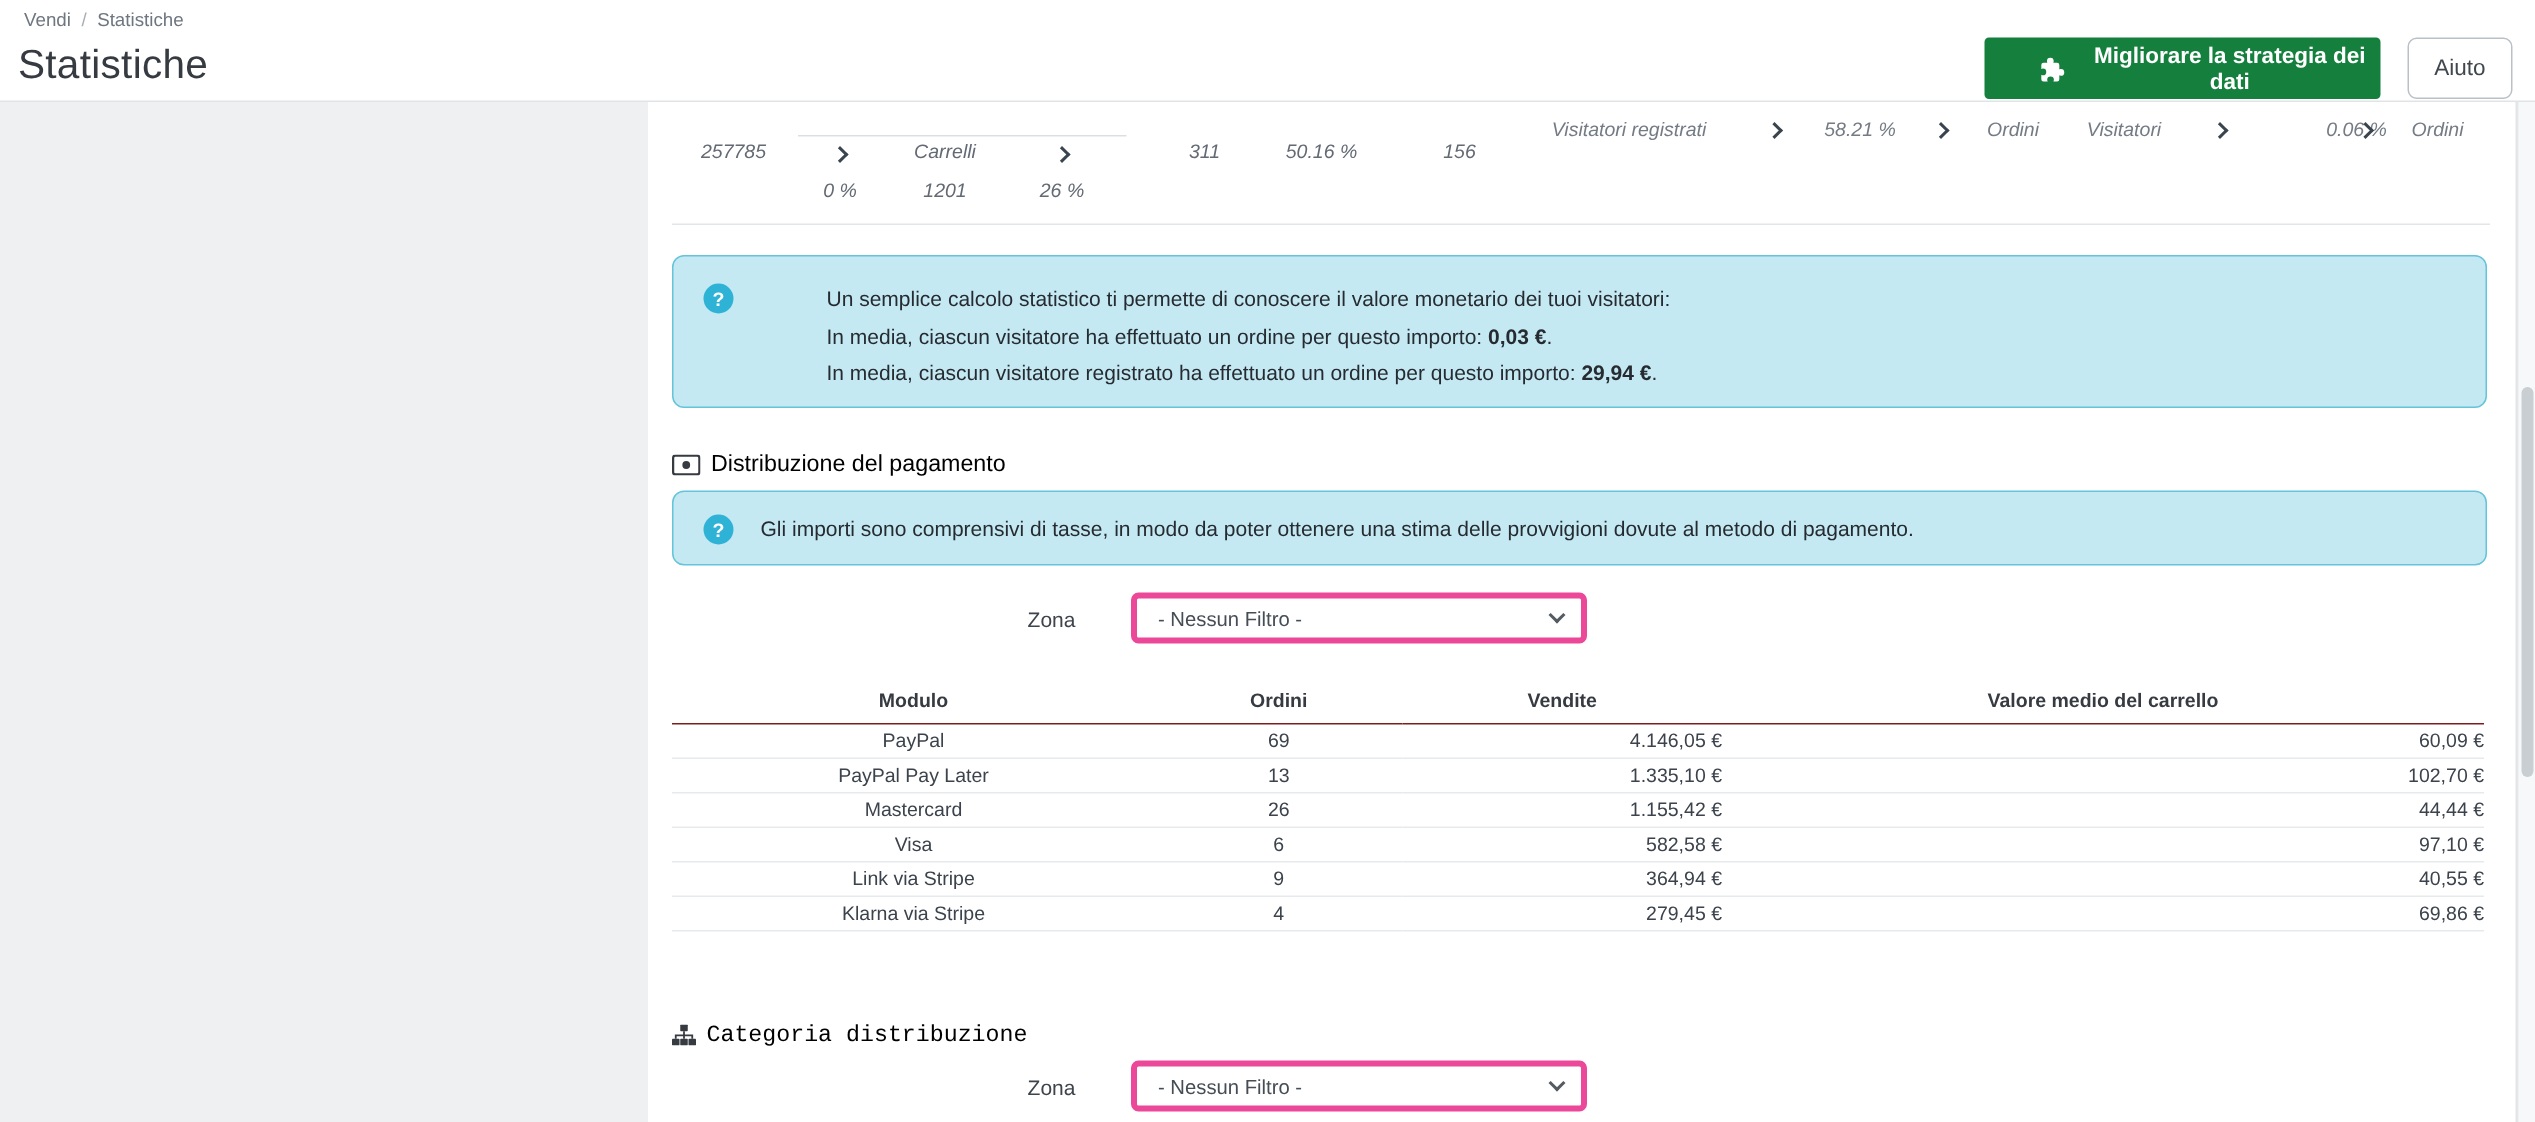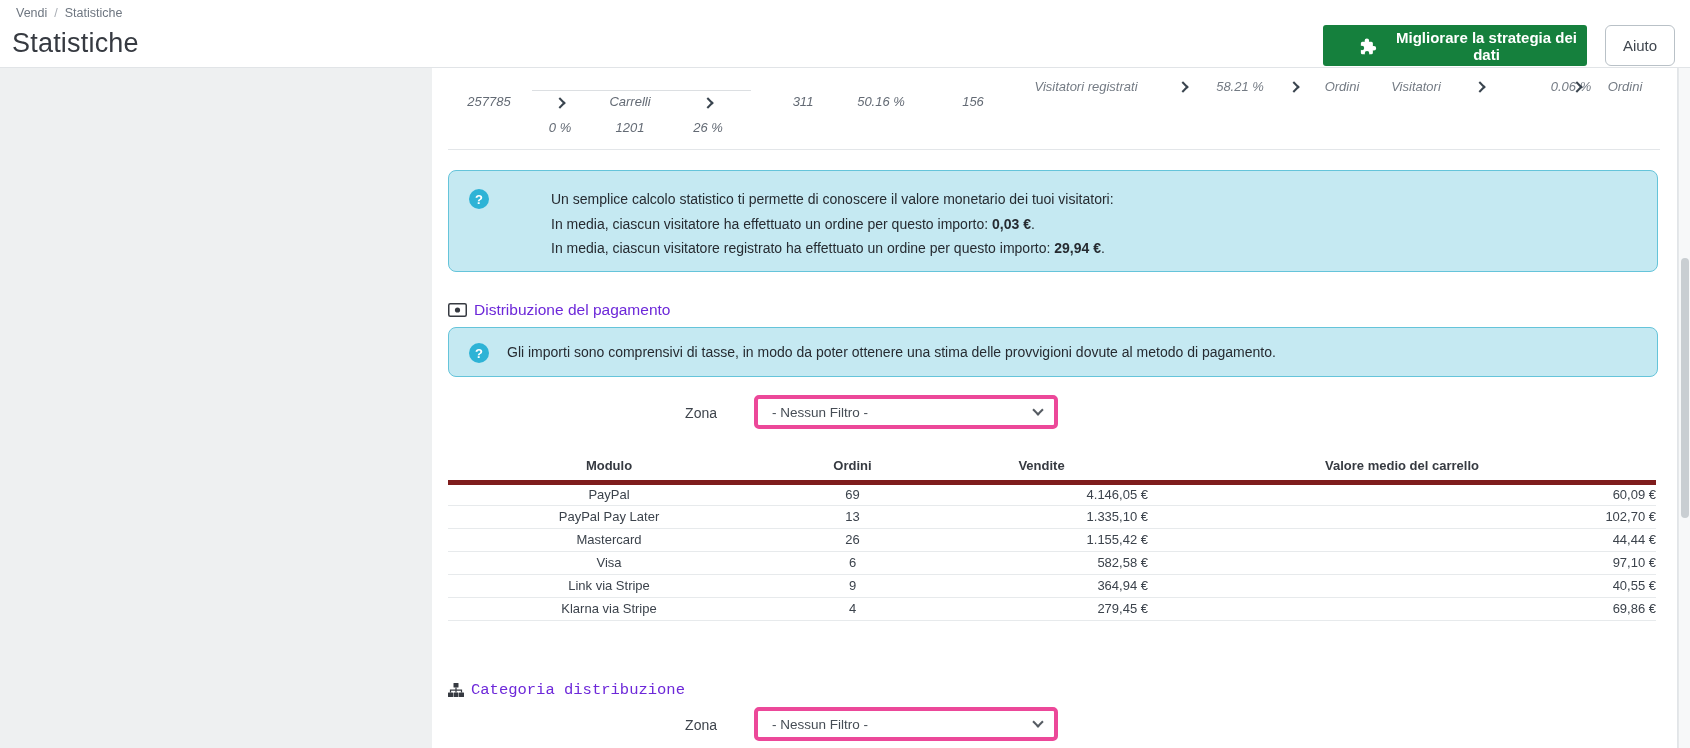--- a/index.html
+++ b/index.html
@@ -59,21 +59,21 @@
   .info-box-1 .q-icon { top:18px; }
   .info-box-2 .q-icon { top:15px; }
   .info-lines { position:absolute; left:58px; top:16px; font-size:14px;
                 color:#262b31; line-height:24.5px;margin-left:44px; }
   .info-single { position:absolute; left:58px; top:0; height:100%;
                  display:flex; align-items:center; font-size:14px; color:#262b31; }
   .info-lines b, .info-single b { font-weight:bold; }
   
   .section-head { position:absolute; left:16px; height:20px;
                   display:flex; align-items:center; gap:7px;
-                  font-size:15.5px; color:#6d28d9; }
+                  font-size:15.5px; color:#000000; }
   .head-payment { top:232px; }
   .head-category { top:612px;font-family:Liberation Mono, monospace; }
   
   .zone-label { position:absolute; left:165px; width:120px; text-align:right;
                 font-size:14px; color:#3e444c; }
   .zone-label-1 { top:337px; }
   .zone-label-2 { top:649px; }
   .zone-select { position:absolute; left:322px; width:304px; height:34px;
                  appearance:none; -webkit-appearance:none; -moz-appearance:none;
                  background:#fff; border:4px solid #ec4899; border-radius:5px;
@@ -83,21 +83,21 @@
   .zone-select-2 { top:639px; }
   .sel-chev { position:absolute; left:602px; width:8px; height:8px;
               border-right:2px solid #555b62; border-bottom:2px solid #555b62;
               transform:rotate(45deg); pointer-events:none; }
   .sel-chev-1 { top:338px; }
   .sel-chev-2 { top:650px; }
   
   .pay-table { position:absolute; left:16px; top:384px; width:1208px;
                border-collapse:collapse; table-layout:fixed; }
   .pay-table th { height:30px; font-size:13px; font-weight:bold; color:#363a41;
-                  border-bottom:5px solid #7f1d1d; text-align:center; padding:0; }
+                  border-bottom:1px solid #7f1d1d; text-align:center; padding:0; }
   .pay-table td { height:23px; font-size:13px; color:#3c434c;
                   border-bottom:1px solid #e7eaec; padding:0; }
   .pay-table td.c { text-align:center; }
   .pay-table td.r { text-align:right; }
   
   .scrollbar { position:absolute; right:0; top:68px; width:12px; height:680px;
                background:#f7f8f9; border-left:1px solid #e5e8ea; }
   .scroll-thumb { position:absolute; left:2px; top:190px; width:8px; height:260px;
                   background:#c9ced2; border-radius:4px; }
   .icon-svg { display:block; }

